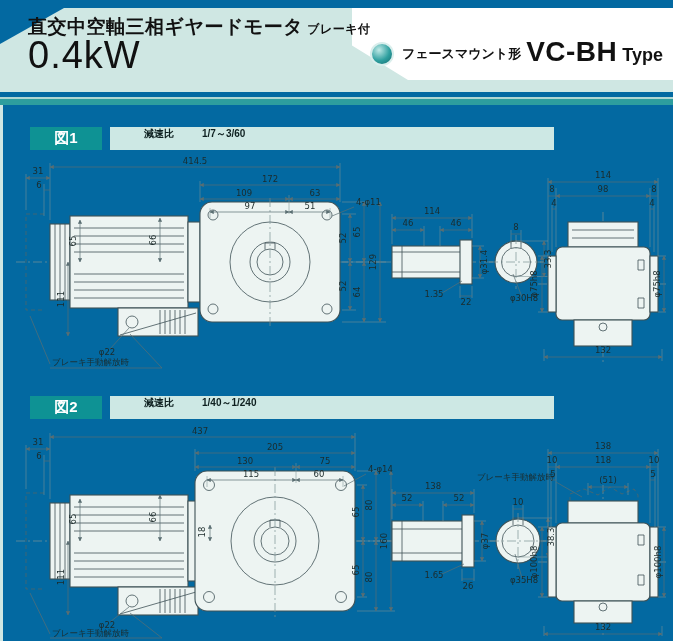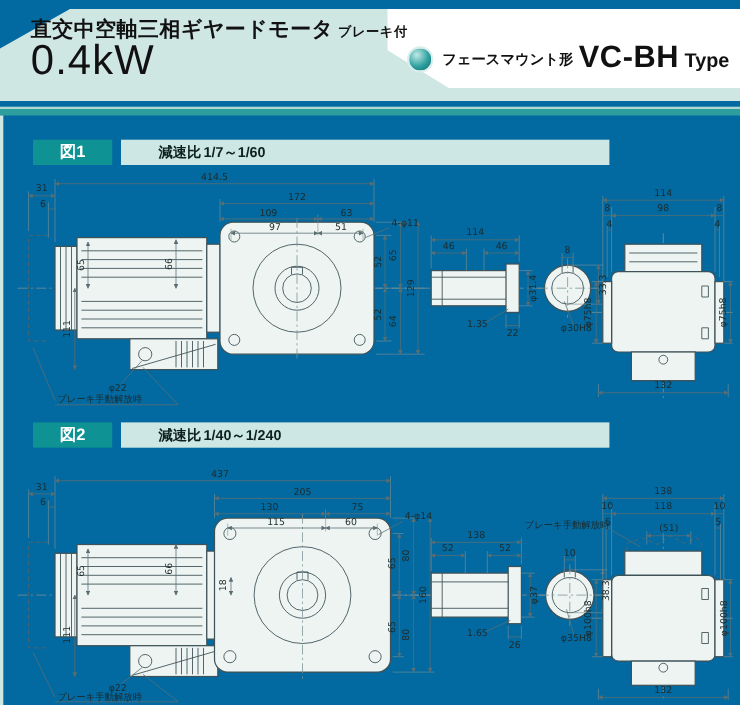--- a/index.html
+++ b/index.html
@@ -23,21 +23,21 @@
   .m1{font-size:28px;font-weight:bold;letter-spacing:.5px;text-align:right;}
   .m2{font-size:18px;font-weight:bold;margin-left:5px;}
   .rule{position:absolute;left:0;top:97px;width:673px;height:8px;
         background:linear-gradient(180deg,#aed6d2 0 2px,var(--rule,#2d9e9e) 2px);}
   .leftedge{position:absolute;left:0;top:105px;bottom:0;width:3px;background:var(--band,#cfe7e3);}
   
   .sec{position:absolute;left:30px;display:flex;height:23px;}
   .fig-box{width:72px;background:var(--secbox,#0e9294);color:#fff;font-weight:bold;font-size:15px;
         display:flex;align-items:center;justify-content:center;}
   .fig-band{margin-left:8px;width:410px;background:var(--secband,#cde8e4);display:flex;
-        align-items:center;padding-left:34px;gap:2px;font-weight:bold;font-size:13px;color:#0d1f1f;}
+        padding-left:34px;gap:28px;font-weight:bold;font-size:10px;color:#0d1f1f;}
   
   .draw{position:absolute;left:10px;}
   .dimtext{font:8.5px "DejaVu Sans",sans-serif;fill:#1c2b2b;}
   .out{fill:var(--fill,#edf4f2);stroke:#3f5257;stroke-width:1.1;}
   .thin{fill:none;stroke:#3f5257;stroke-width:.8;}
   .dim{stroke:#5a6e72;stroke-width:.7;fill:none;}
   .ext{stroke:#7c9296;stroke-width:.55;fill:none;}
   .cl{stroke:#7c9296;stroke-width:.7;fill:none;stroke-dasharray:9 3 2 3;}
   .dash{fill:none;stroke:#52666a;stroke-width:.8;stroke-dasharray:4 3;}
 </style>
@@ -59,21 +59,21 @@
   <div class="model">
     <span class="m1">VC-BH</span><span class="m2">Type</span>
   </div>
   <div class="rule"></div>
   <div class="leftedge"></div>
 
   <div class="sec" style="top:127px">
     <div class="fig-box">図1</div>
     <div class="fig-band">
       <span>減速比</span>
-      <span>1/7～1/60</span>
+      <span>1/7～3/60</span>
     </div>
   </div>
 
   <svg class="draw" style="top:152px" width="660" height="236" viewBox="0 0 660 236">
     <defs>
       <marker id="ar1" viewBox="0 0 10 10" refX="9" refY="5" markerWidth="6" markerHeight="6" orient="auto-start-reverse">
         <path d="M0,0L10,5L0,10z" fill="#5a6e72"></path>
       </marker>
     </defs>
     <g>
@@ -195,21 +195,21 @@
       <text x="542" y="40" text-anchor="middle" class="dimtext">8</text>
       <text x="593" y="40" text-anchor="middle" class="dimtext">98</text>
       <text x="644" y="40" text-anchor="middle" class="dimtext">8</text>
       <text x="544" y="54" text-anchor="middle" class="dimtext">4</text>
       <text x="642" y="54" text-anchor="middle" class="dimtext">4</text>
       <text x="527" y="132" transform="rotate(-90 527 132)" text-anchor="middle" class="dimtext">φ75h8</text>
       <text x="650" y="132" transform="rotate(-90 650 132)" text-anchor="middle" class="dimtext">φ75h8</text>
       <text x="593" y="201" text-anchor="middle" class="dimtext">132</text>
     </svg>
 
-  <div class="sec" style="top:384px">
+  <div class="sec" style="top:396px">
     <div class="fig-box">図2</div>
     <div class="fig-band">
       <span>減速比</span>
       <span>1/40～1/240</span>
     </div>
   </div>
 
   <svg class="draw" style="top:423px" width="660" height="216" viewBox="0 0 660 216">
     <defs>
       <marker id="ar2" viewBox="0 0 10 10" refX="9" refY="5" markerWidth="6" markerHeight="6" orient="auto-start-reverse">

